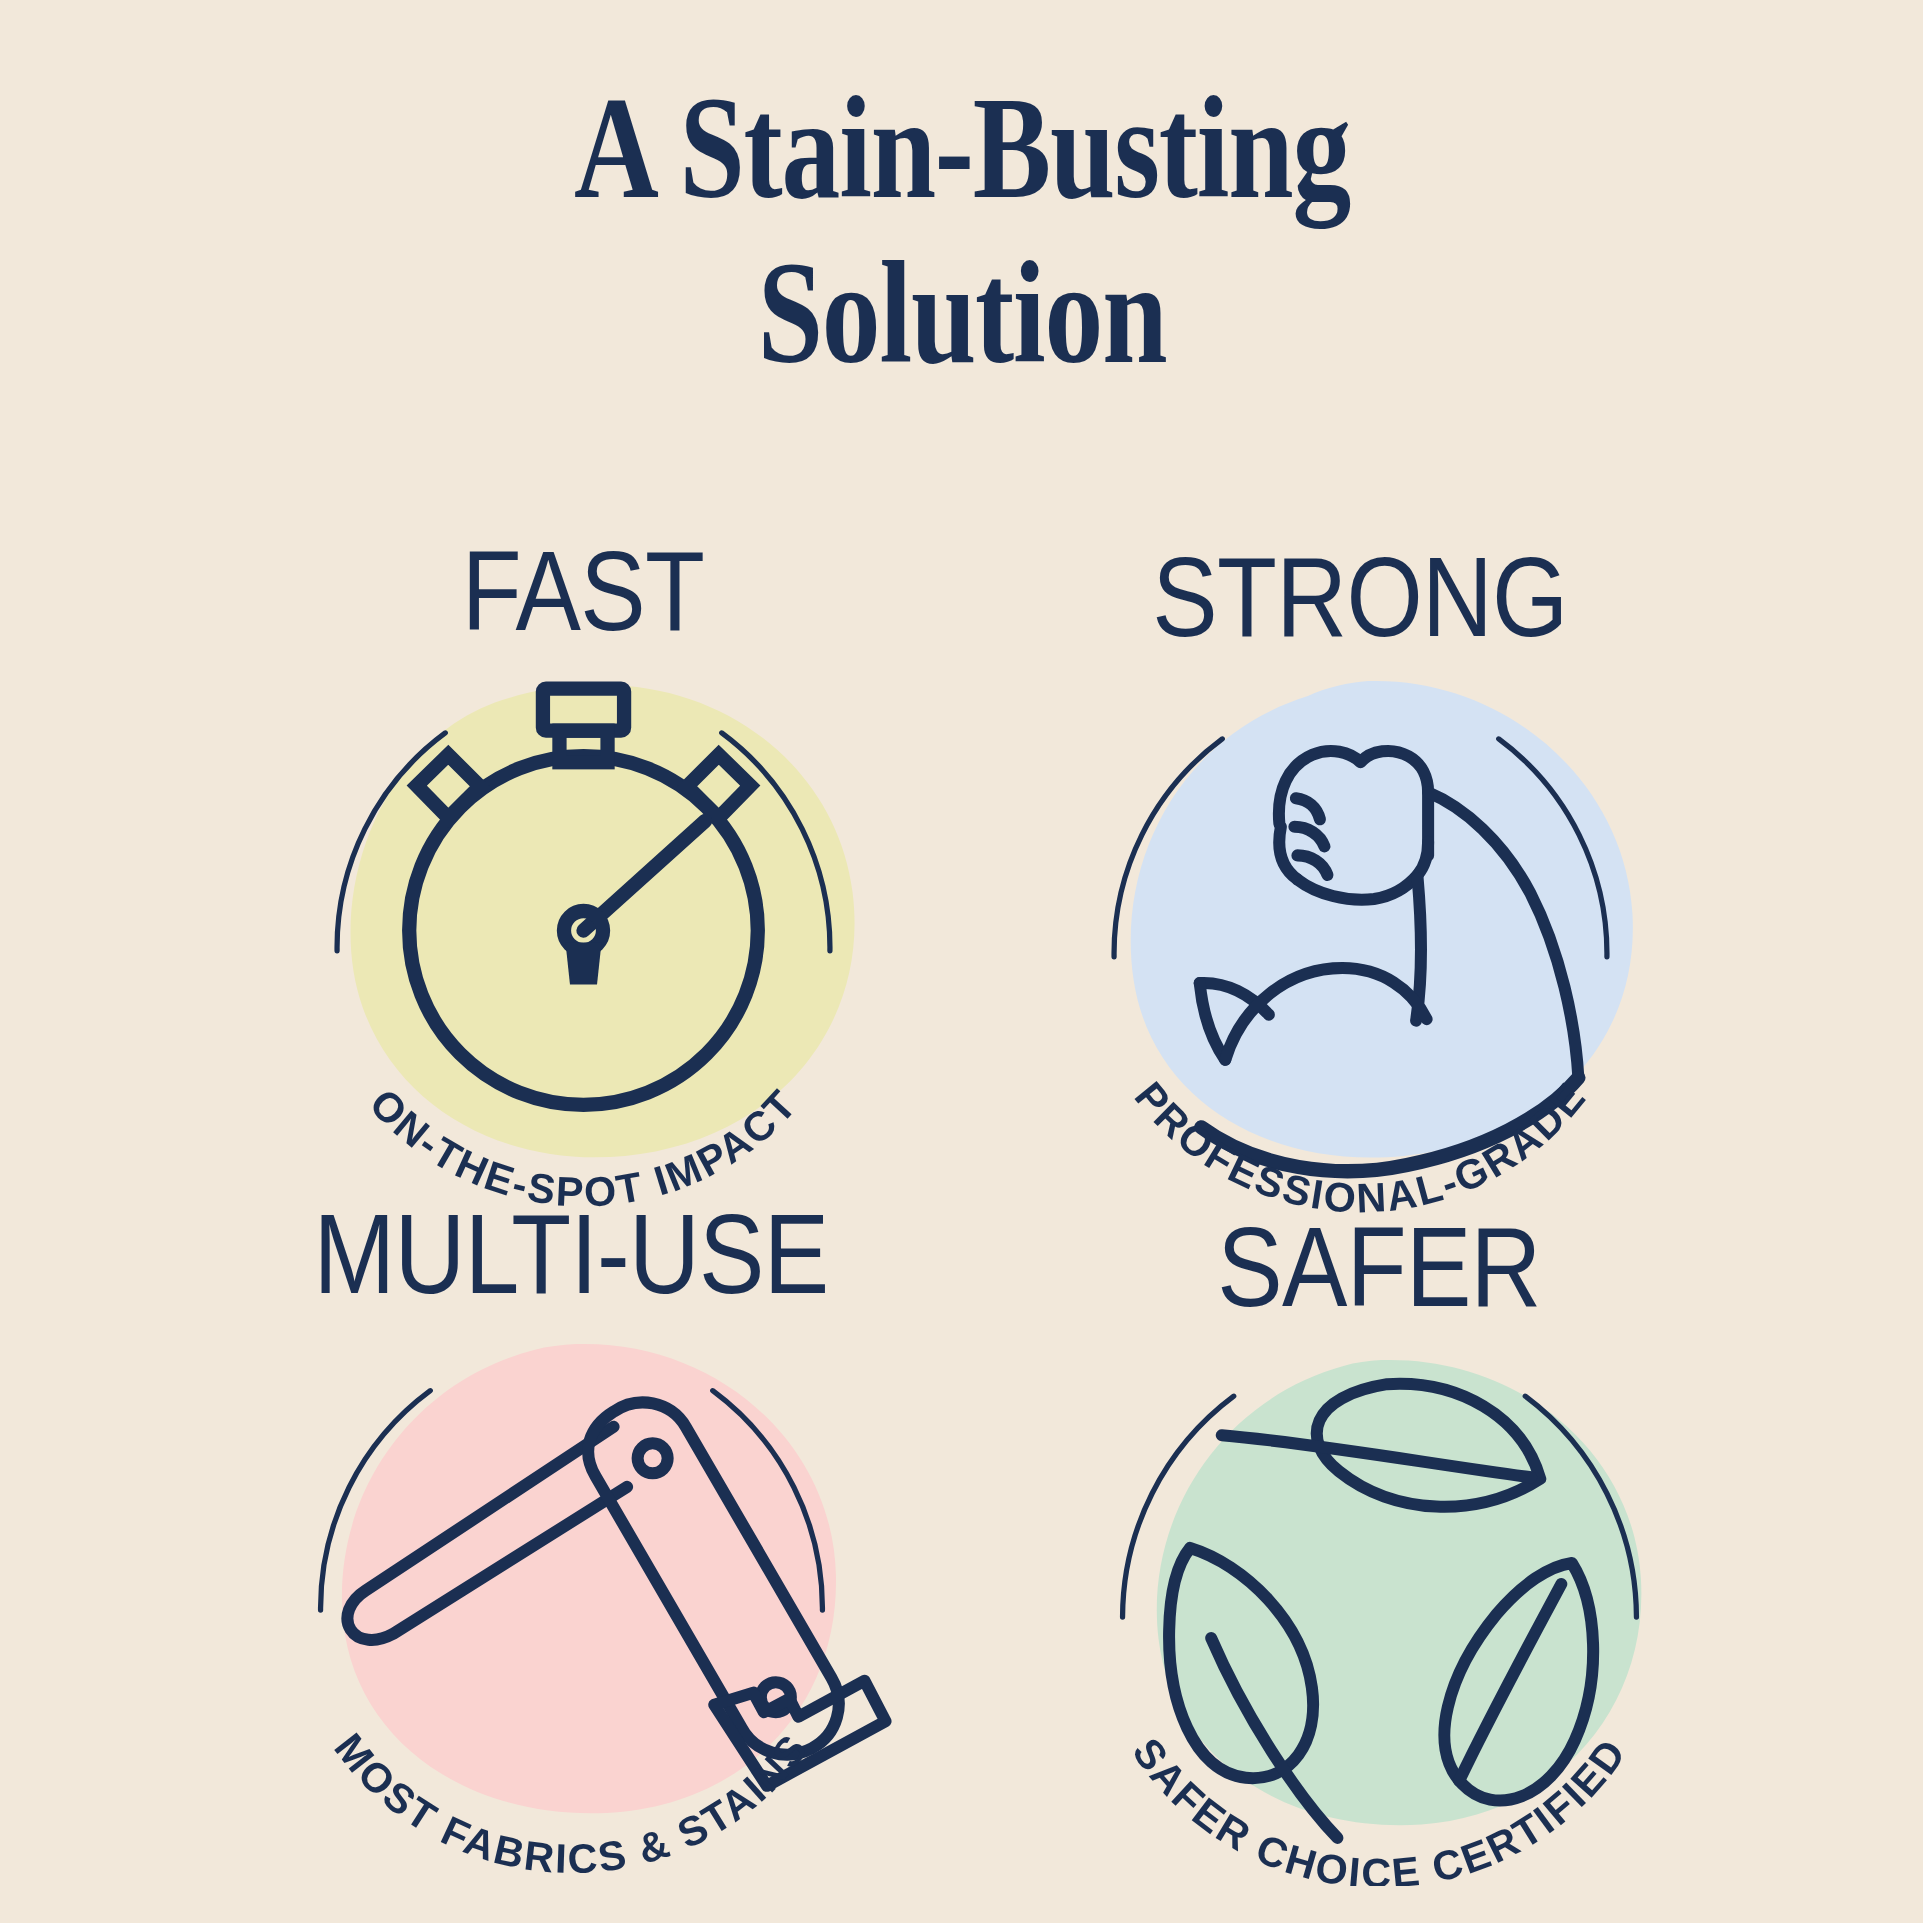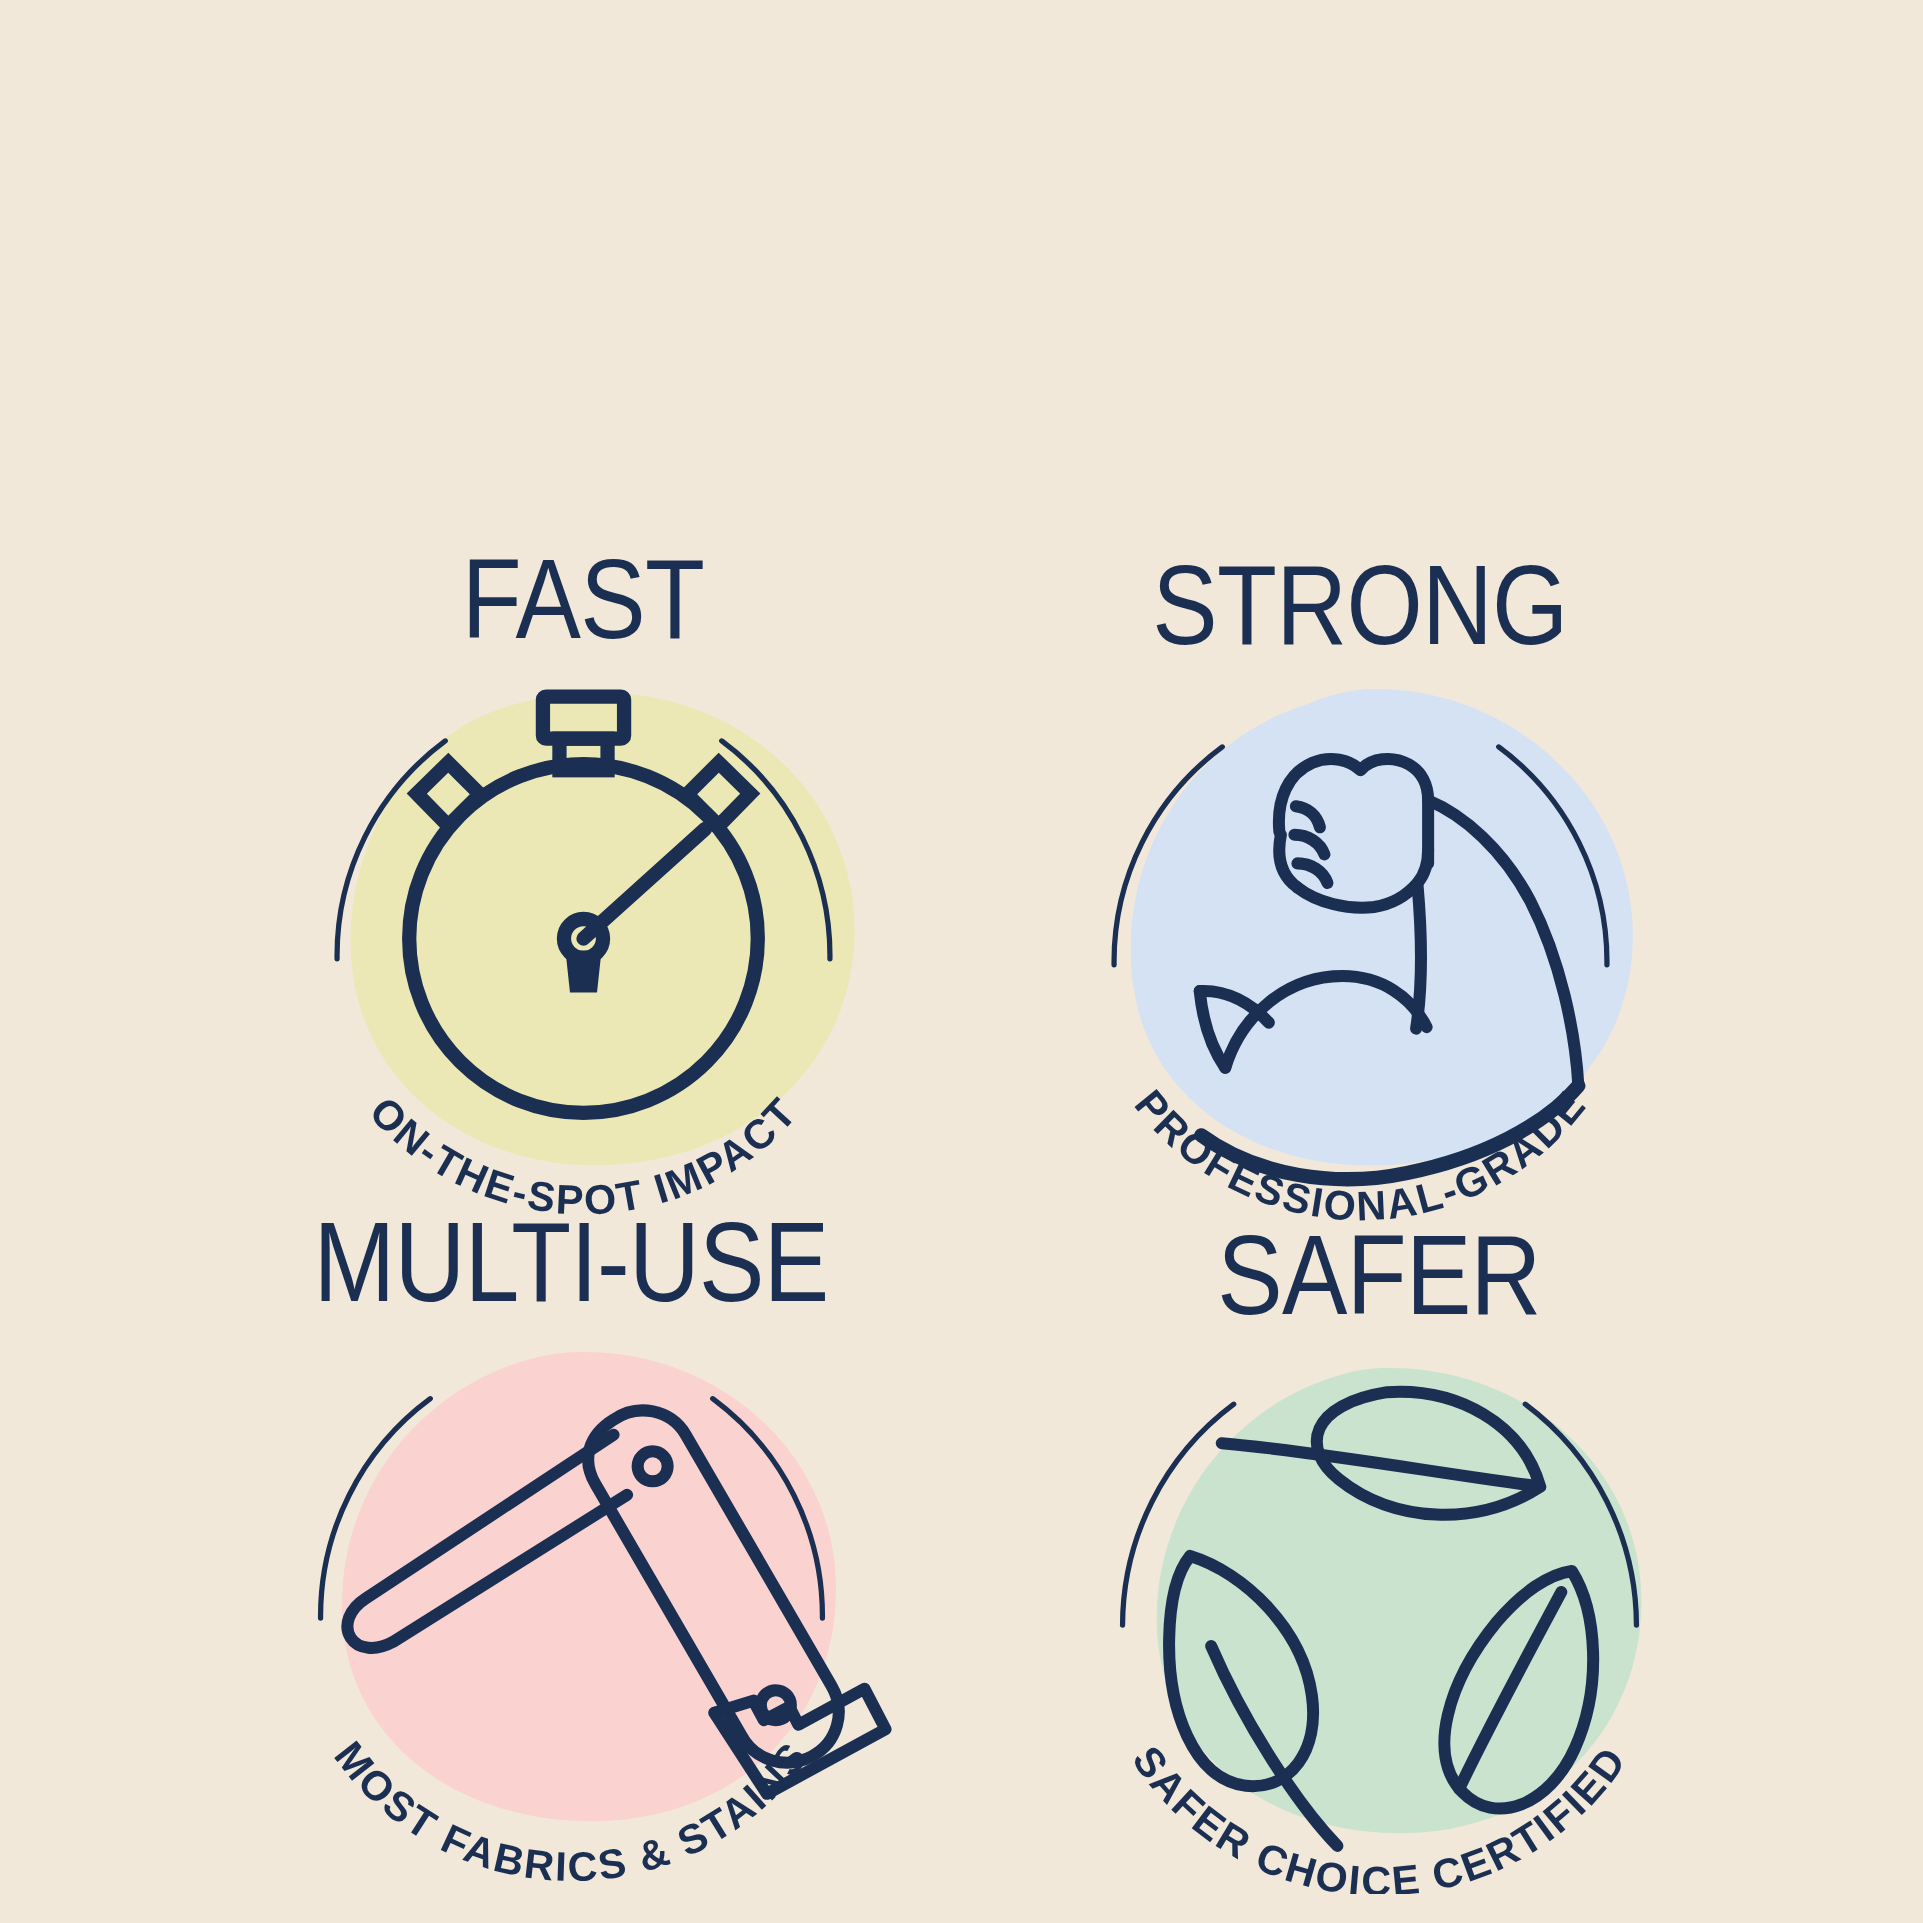--- a/index.html
+++ b/index.html
@@ -43,21 +43,20 @@
     position: absolute;
     top: 534px;
     left: 0;
     width: 1924px;
     height: 1353px;
   }
   .badge {
     position: absolute;
     width: 842px;
     height: 676px;
-    margin-top: 8px;
   }
   .badge.pos-tl { left: 162px;  top: 0px; }
   .badge.pos-tr { left: 939px; top: 6px; }
   .badge.pos-bl { left: 150px;  top: 663px; }
   .badge.pos-br { left: 958px; top: 676px; }
 
   .badge-heading {
     position: absolute;
     top: 0;
     left: 0;
@@ -99,20 +98,24 @@
     font-size: 55px;
     letter-spacing: 3px;
     fill: #1b2f52;
   }
 </style>
 </head>
 <body>
 
 <div id="poster">
 
+  <div class="title-block">
+    <div class="title-line">A Stain-Busting</div>
+    <div class="title-line">Solution</div>
+  </div>
 
   <div class="badge-grid">
 
     <div class="badge pos-tl">
       <div class="badge-heading">FAST</div>
       <div class="badge-art">
         <svg viewBox="0 0 1020 780" xmlns="http://www.w3.org/2000/svg">
           <defs>
             <path id="arcFast" d="M 135 400 A 375 375 0 0 0 885 400"></path>
           </defs>

